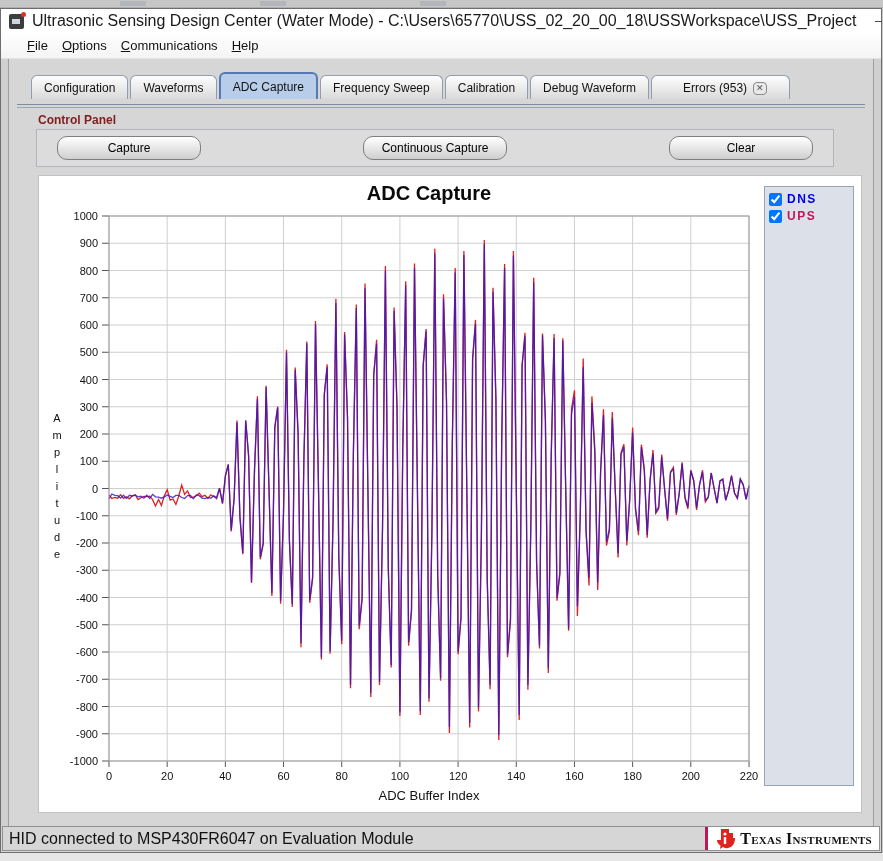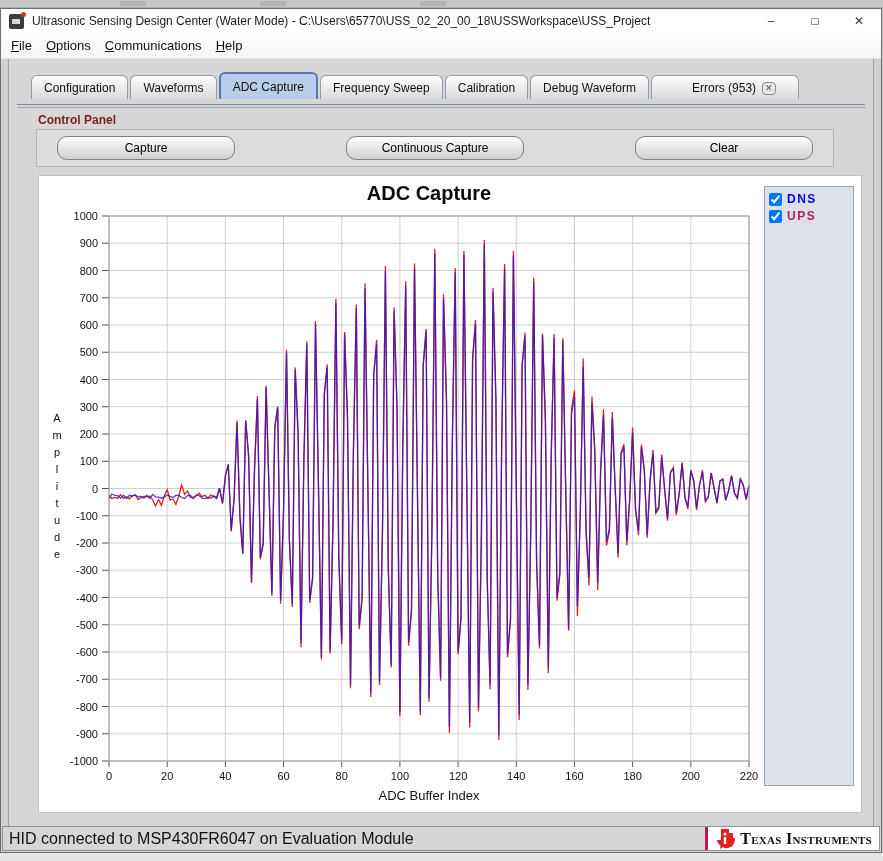--- a/index.html
+++ b/index.html
@@ -8,42 +8,42 @@
   .bg-strip { position:absolute; left:0; top:0; width:883px; height:8px; background:#c6c6c6; border-bottom:1px solid #b0b0b0; }
   .bg-strip .chip { position:absolute; top:1px; width:26px; height:5px; background:#9fa6ad; opacity:.5; }
 
   .window { position:absolute; left:0; top:8px; width:882px; height:845px; border:1px solid #6e6e6e; background:#d6d6d6; }
 
   
   .titlebar { height:24px; background:#ffffff; display:flex; align-items:center; padding-left:8px; }
   .app-icon { width:15px; height:15px; background:#3d3d3d; border-radius:2px; position:relative; flex:0 0 auto; }
   .app-icon::before { content:""; position:absolute; left:3px; top:5px; width:8px; height:5px; background:#cfd6dd; }
   .app-icon::after { content:""; position:absolute; right:-2px; top:-2px; width:5px; height:5px; border-radius:50%; background:#e03024; }
-  .title-text { font-size:12px; color:#1a1a1a; margin-left:8px; white-space:nowrap; }
+  .title-text { font-size:16px; color:#1a1a1a; margin-left:8px; white-space:nowrap; }
   .win-controls { margin-left:auto; display:flex; height:100%; }
   .win-btn { width:44px; height:100%; display:flex; align-items:center; justify-content:center; font-size:12px; color:#333; }
 
   
-  .menubar { height:26px; background:linear-gradient(#ffffff,#f4f4f4); display:flex; align-items:center; padding-left:3px; border-bottom:1px solid #e3e3e3; }
+  .menubar { height:26px; background:linear-gradient(#ffffff,#f4f4f4); display:flex; align-items:center; padding-left:19px; border-bottom:1px solid #e3e3e3; }
   .menu-item { font-size:13px; color:#111; padding:3px 7px; }
   .menu-item u { text-decoration:underline; }
 
   
   .content { position:relative; height:767px; background:#d6d6d6; border-left:7px solid #d0d0d0; border-right:7px solid #d0d0d0; box-shadow: inset 1px 0 0 #9aa0a8, inset -1px 0 0 #9aa0a8; }
 
   .tabbar { position:absolute; top:13px; left:23px; display:flex; align-items:flex-end; z-index:2; }
   .tab { font-size:12px; color:#111; padding:5px 12px 4px 12px; background:linear-gradient(#fdfdfd,#dadada); border:1px solid #8f9dad; border-bottom:none; border-radius:6px 6px 0 0; margin-right:2px; white-space:nowrap; display:flex; align-items:center; gap:6px; }
-  .tab.wide { padding:5px 22px 4px 40px; }
+  .tab.wide { padding:5px 22px 4px 31px; }
   .tab.active { background:#b7cde9; border:2px solid #5579b2; border-bottom:none; padding:6px 12px 5px 12px; }
   .tab-close { font-size:9px; line-height:11px; color:#555; border:1px solid #8a8a8a; border-radius:4px; padding:0 2px; background:#e9e9e9; }
   .tab-sep { position:absolute; top:45px; left:9px; right:9px; height:4px; border-top:1px solid #7f8da0; border-bottom:1px solid #9aa6b6; z-index:1; }
 
   .cp-label { position:absolute; top:54px; left:30px; font-size:12px; font-weight:bold; color:#7f1d1d; }
   .cp-box { position:absolute; top:70px; left:28px; width:798px; height:38px; border:1px solid #b2b6bc; background:#dcdcdc; display:flex; align-items:center; justify-content:space-between; padding:0 20px; }
-  .cp-btn { width:178px; height:24px; border:1px solid #7f7f7f; border-radius:10px; background:linear-gradient(#ffffff,#cfcfcf); font-size:12px; color:#000; font-family:"Liberation Sans",sans-serif; }
+  .cp-btn { width:144px; height:24px; border:1px solid #7f7f7f; border-radius:10px; background:linear-gradient(#ffffff,#cfcfcf); font-size:12px; color:#000; font-family:"Liberation Sans",sans-serif; }
 
   
   .chart-card { position:absolute; top:116px; left:30px; width:824px; height:638px; background:#ffffff; border:1px solid #c2c2c2; }
   .chart-title { position:absolute; left:70px; top:6px; width:640px; text-align:center; font-size:20px; font-weight:bold; color:#0a0a0a; }
   .plot-svg { position:absolute; left:0; top:0; }
   .ylabel { position:absolute; left:12px; top:40px; height:545px; display:flex; align-items:center; justify-content:center; writing-mode:vertical-rl; text-orientation:upright; letter-spacing:5px; font-size:11px; color:#111; }
   .xlabel { position:absolute; left:70px; top:612px; width:640px; text-align:center; font-size:13px; color:#111; }
 
   .legend-panel { position:absolute; right:7px; top:10px; bottom:26px; width:90px; background:#dce0e8; border:1px solid #98a2b8; padding:5px 4px; }
   .legend-row { display:flex; align-items:center; gap:5px; margin-bottom:3px; font-size:12px; font-weight:bold; letter-spacing:1.5px; }

